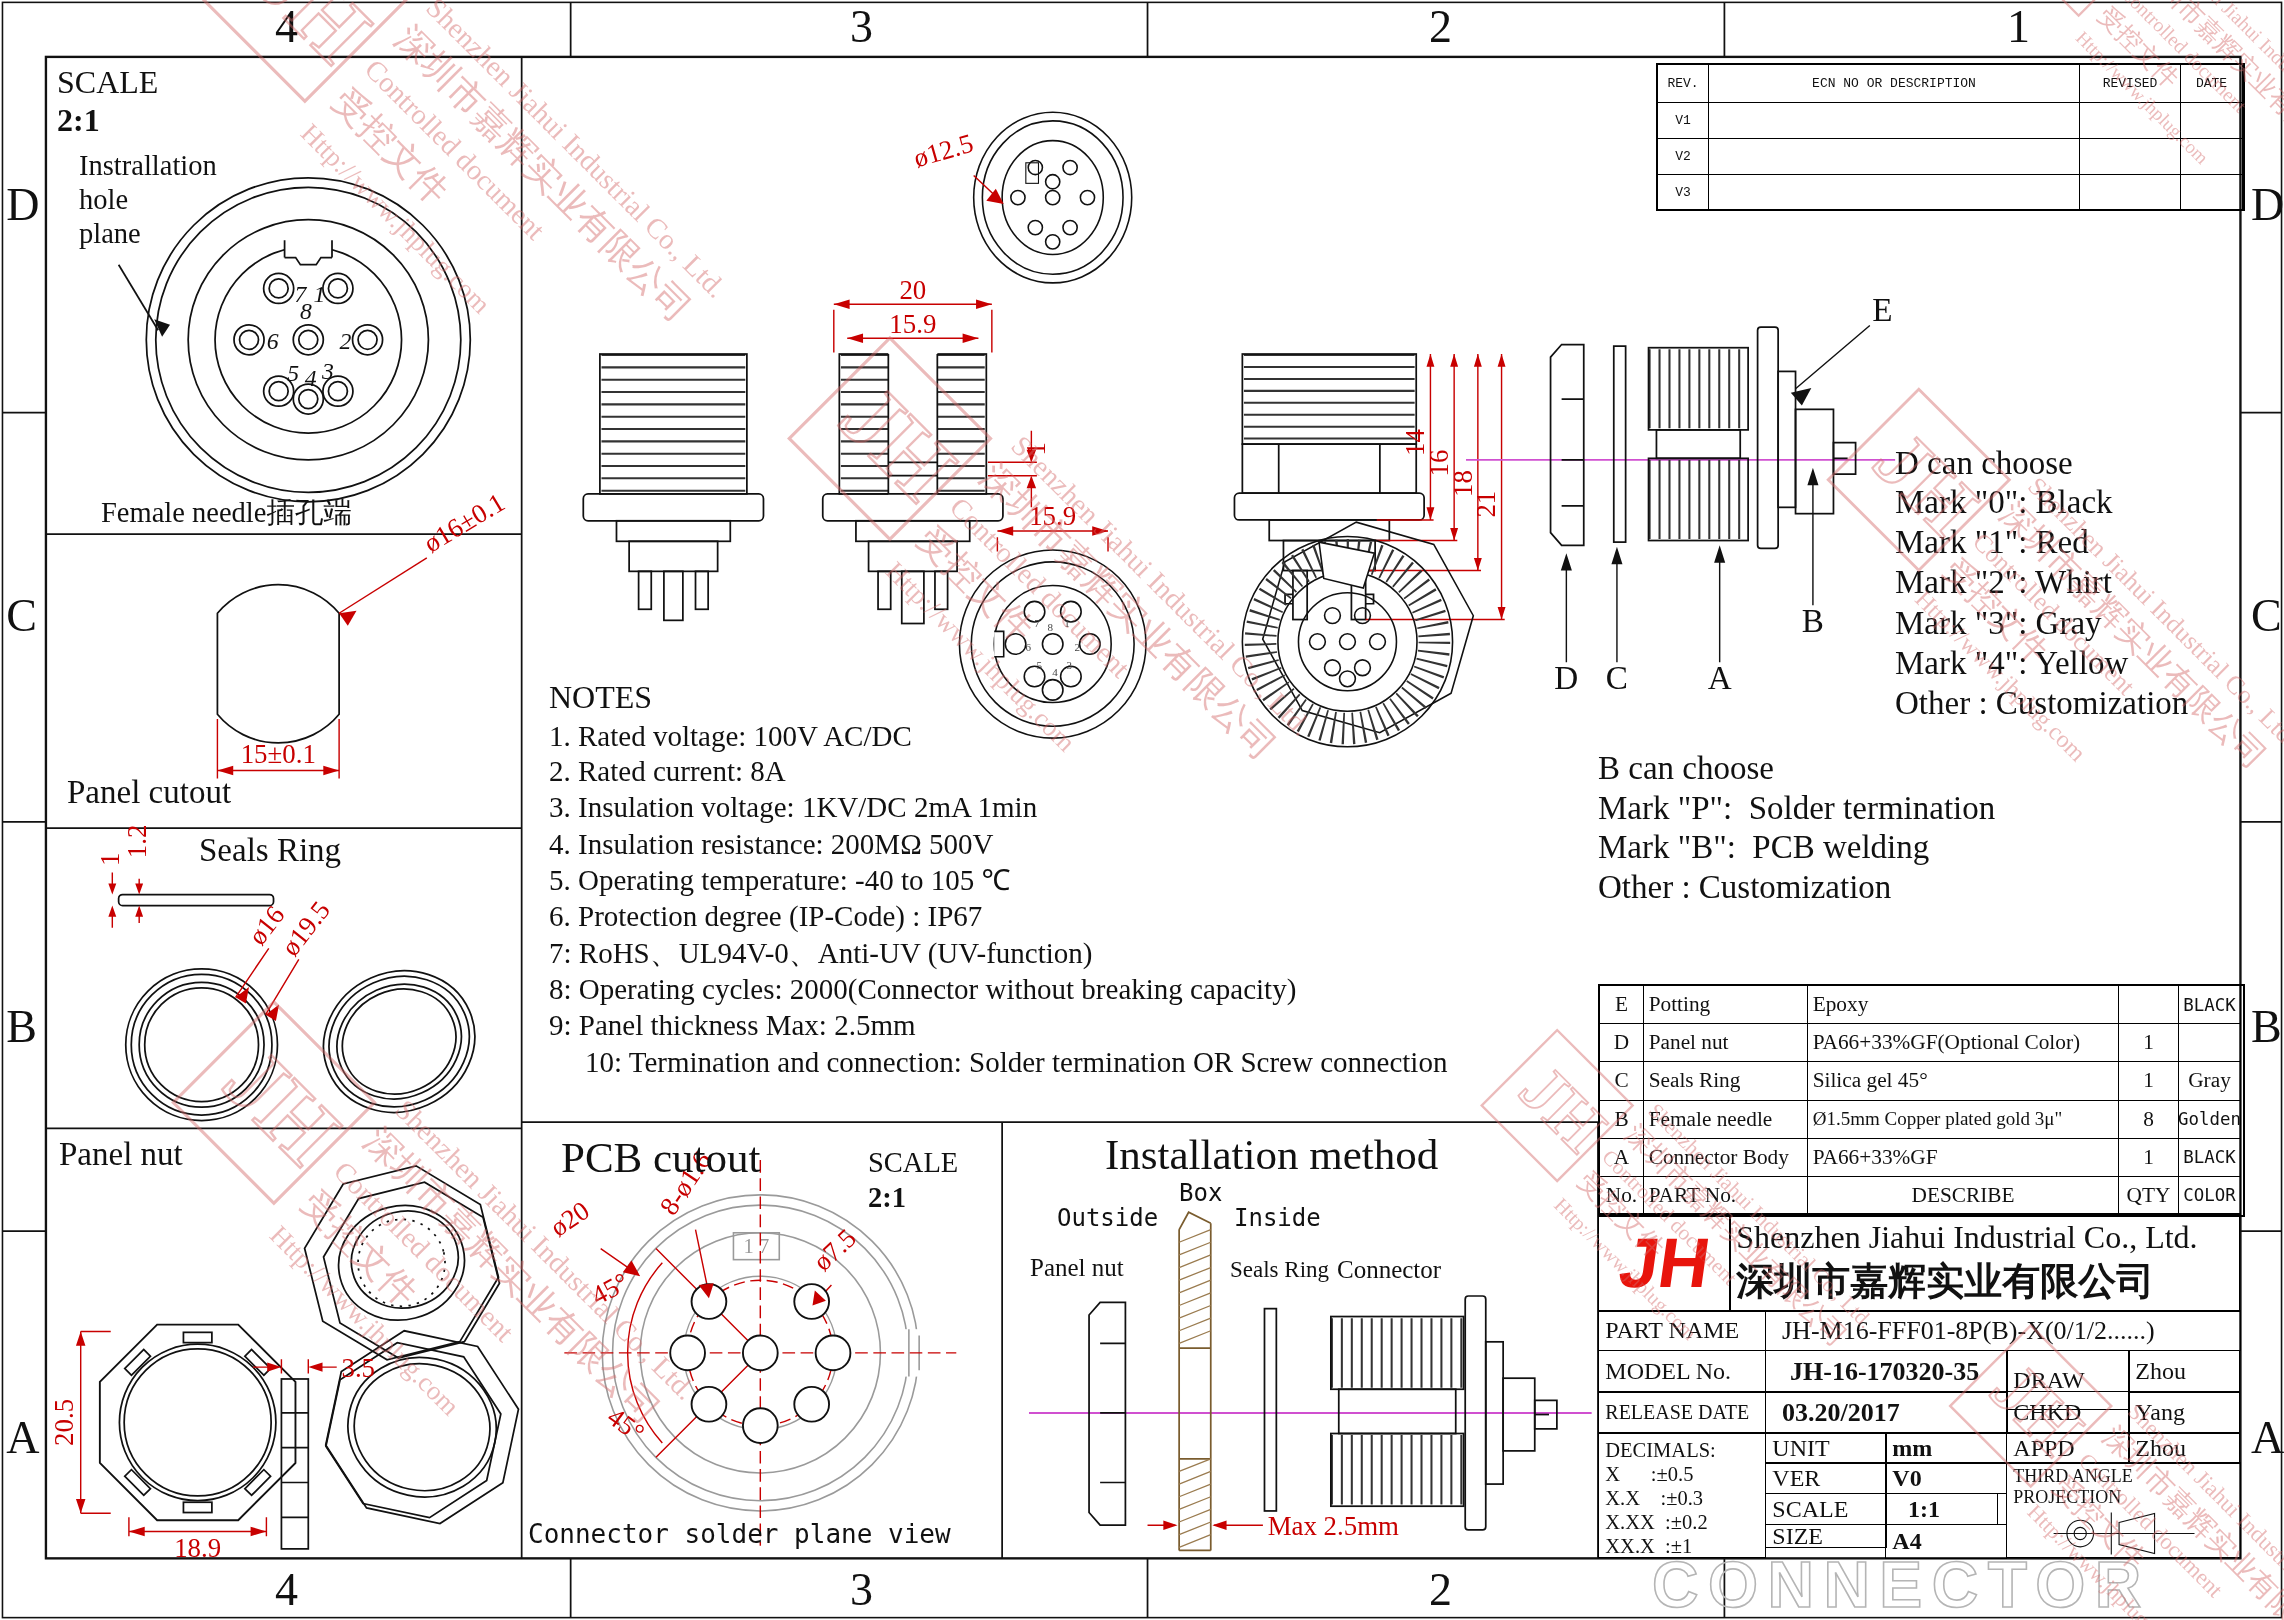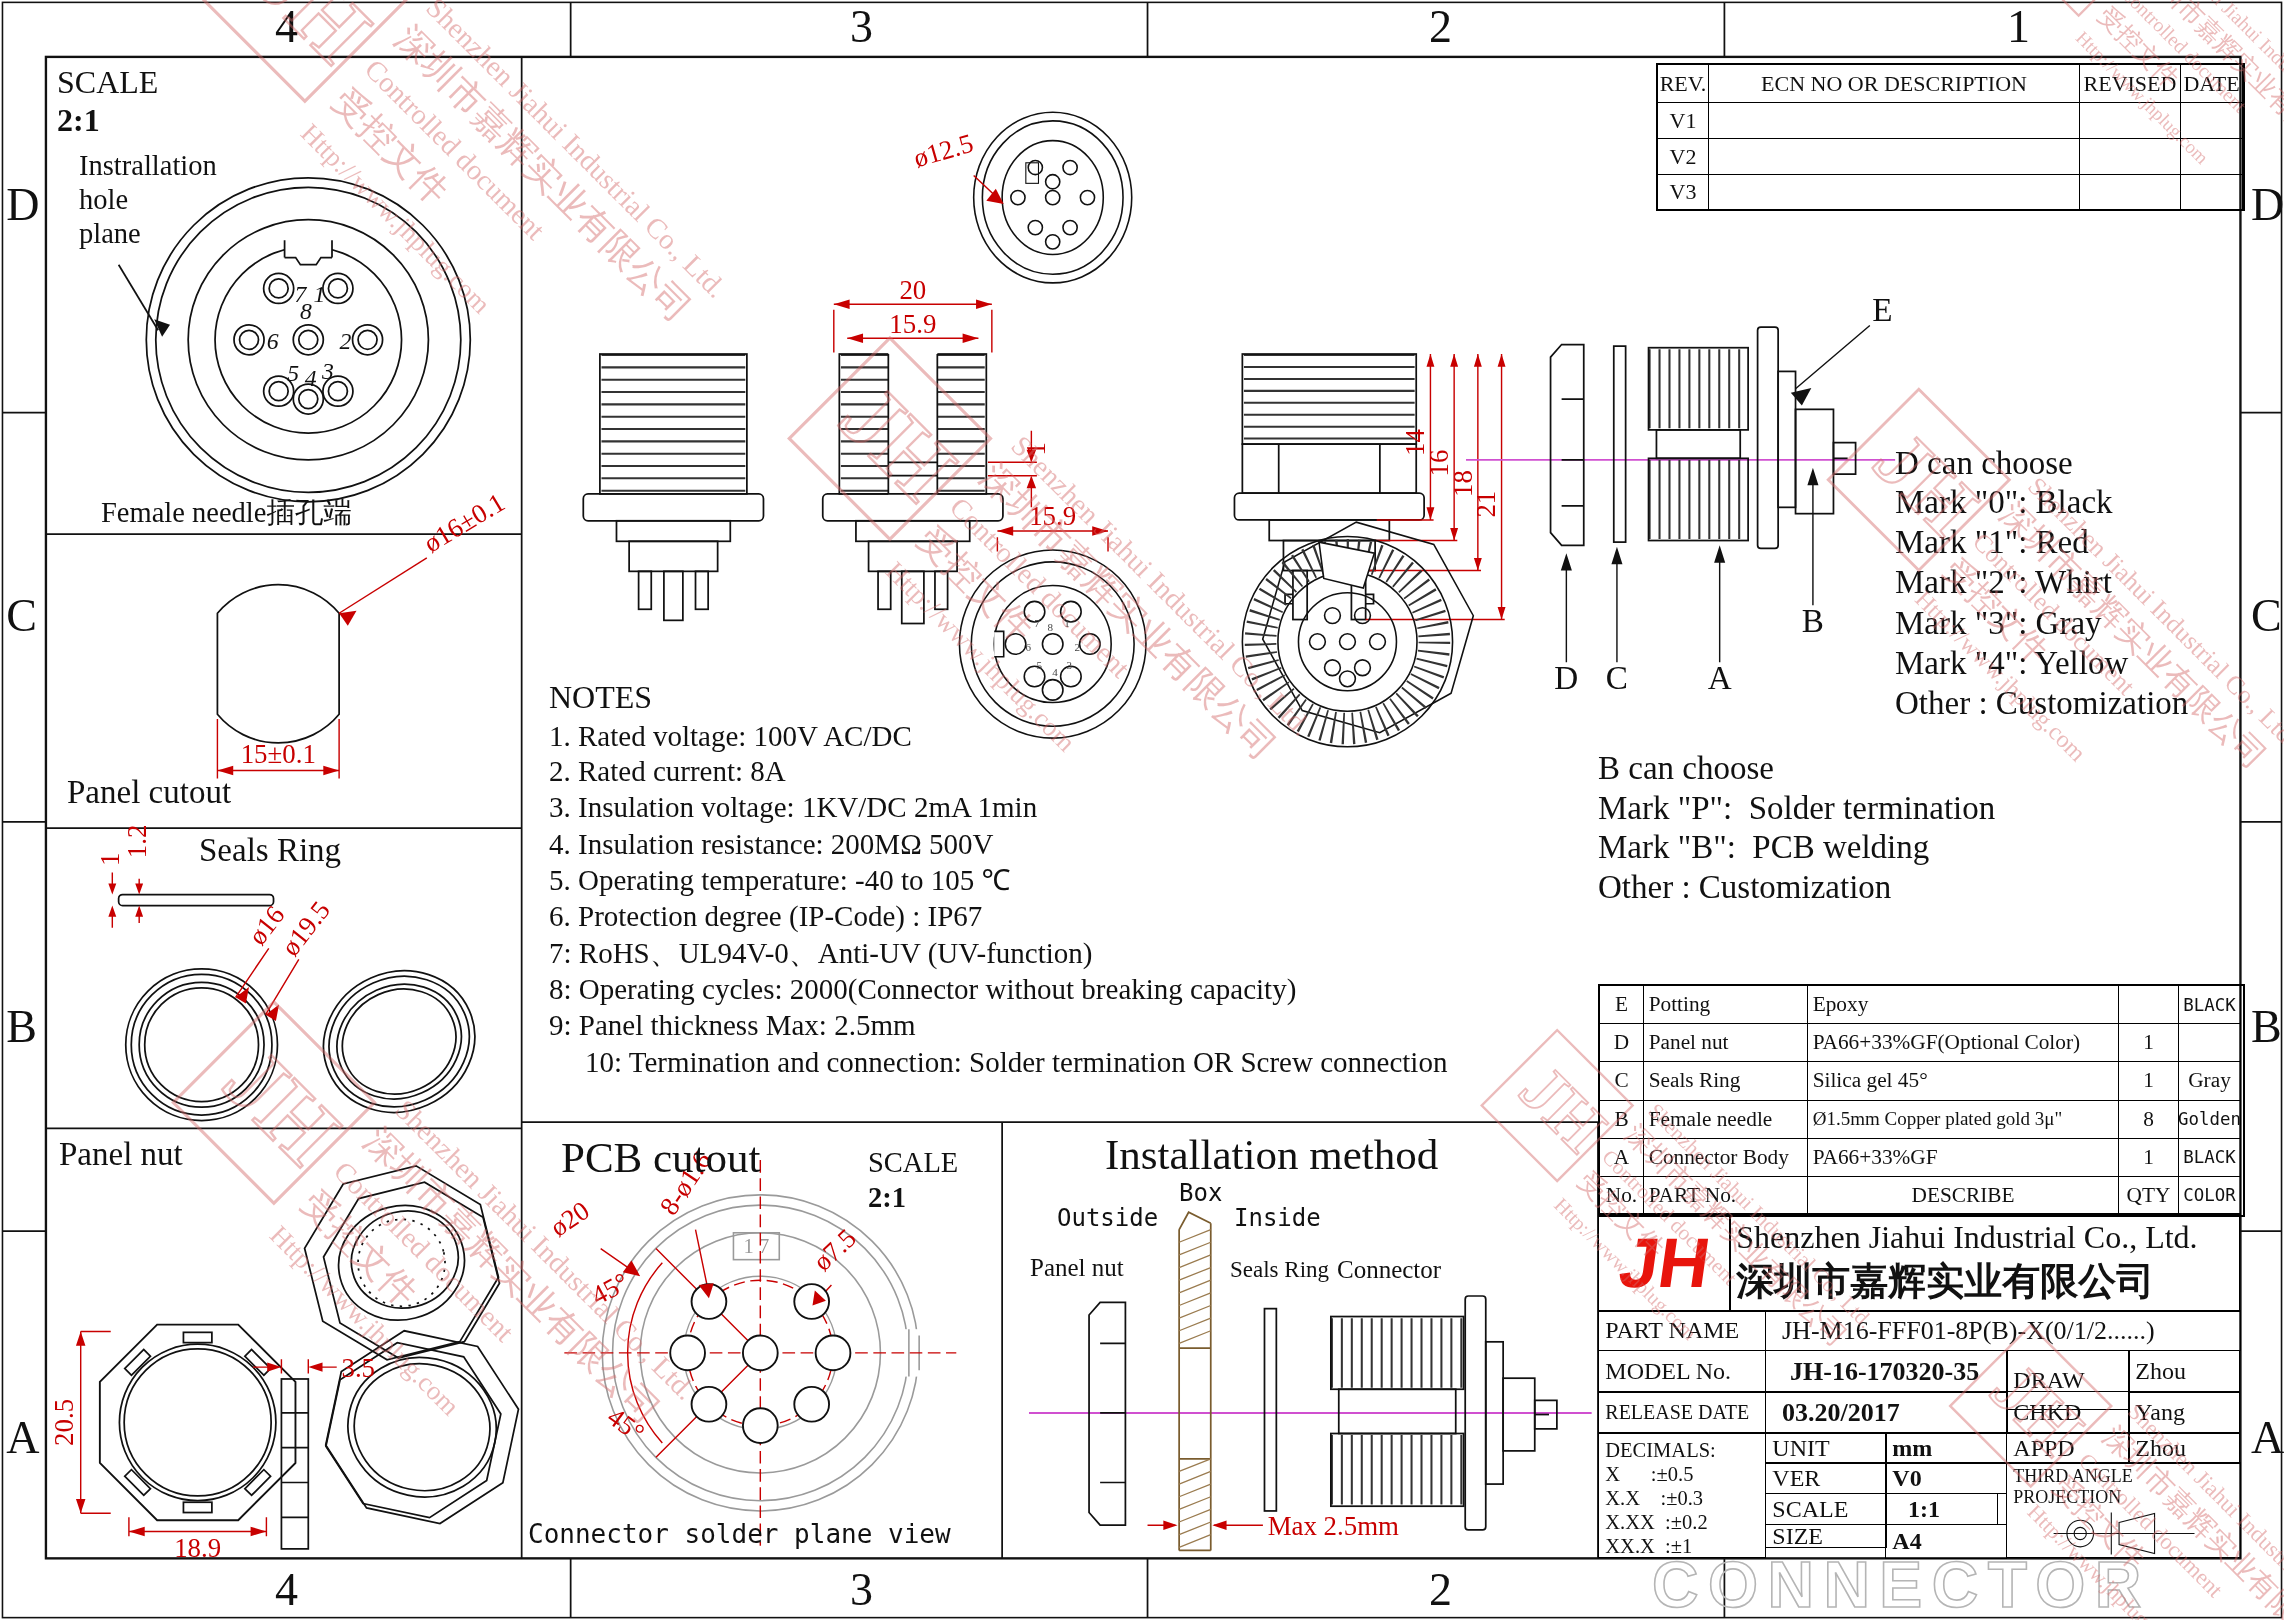--- a/index.html
+++ b/index.html
@@ -10,21 +10,21 @@
   .dtx{fill:#c80000;font-size:34px;}
   .t{position:absolute;z-index:5;white-space:pre-line;line-height:1.2;}
   .mono{font-family:"DejaVu Sans Mono",monospace;}
   .b{font-weight:bold;}
   .zone{position:absolute;z-index:5;font-size:46px;}
   
   .rev{position:absolute;left:1656px;top:63px;width:585px;height:144px;display:grid;
        grid-template-columns:51px 371px 101px 62px;grid-template-rows:38px 36px 36px 35px;
        border:2.4px solid #000;z-index:6;background:transparent;}
   .rev>div{border-right:1.6px solid #000;border-bottom:1.6px solid #000;display:flex;align-items:center;
-       justify-content:center;font-family:Liberation Serif, serif;font-size:22px;}
+       justify-content:center;font-family:Liberation Mono, monospace;font-size:13px;}
   
   .parts{position:absolute;left:1598px;top:984px;width:643px;height:229px;display:grid;
        grid-template-columns:44px 164px 311px 60px 62px;grid-template-rows:repeat(6,1fr);
        border:2.4px solid #000;z-index:6;}
   .parts>div{border-right:1.6px solid #000;border-bottom:1.6px solid #000;display:flex;align-items:center;
        font-size:21.3px;padding:0 4.7px;overflow:hidden;}
   .parts .c{justify-content:center;padding:0;}
   .parts .sm{font-size:17.4px;font-family:"DejaVu Sans Mono",monospace;}
   
   .tb{position:absolute;left:1598px;top:1213px;width:643px;height:345px;z-index:6;}

